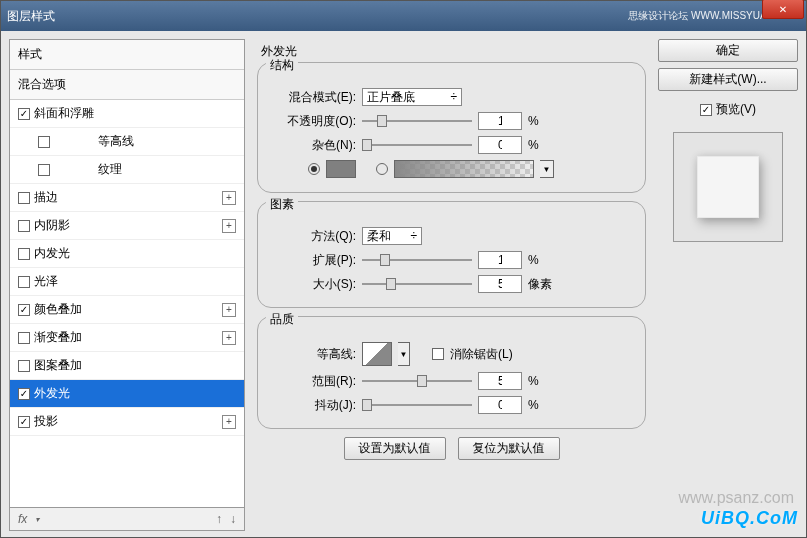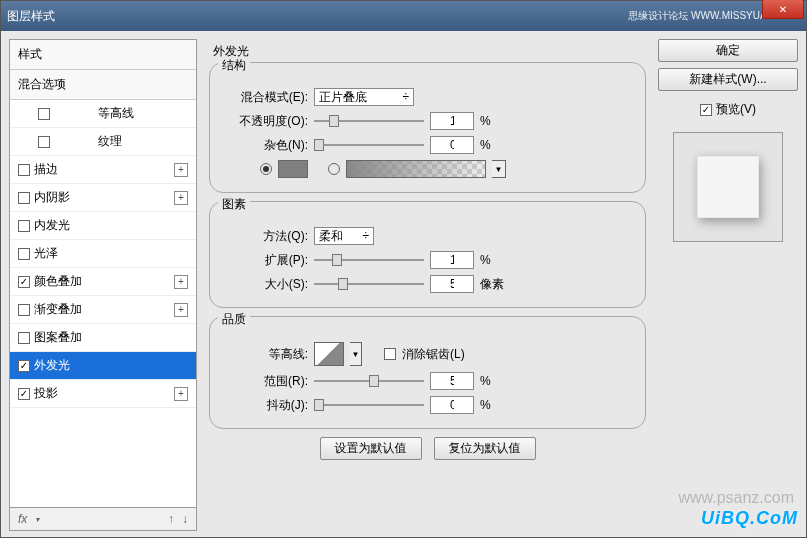--- a/index.html
+++ b/index.html
@@ -3,21 +3,21 @@
 <meta charset="utf-8">
 <style>
 * { box-sizing: border-box; margin: 0; padding: 0; font-family: 'Microsoft YaHei', SimSun, sans-serif; font-size: 12px; }
 body { background: #d4d4d4; width: 807px; height: 538px; position: relative; }
 .window { position: absolute; top: 0; left: 0; width: 807px; height: 538px; background: #e8e8e8; border: 1px solid #555; }
 .titlebar { height: 20px; background: linear-gradient(#5a7aa0, #3a5a80); color: #fff; display: flex; align-items: center; padding: 15px 6px; }
 .titlebar-title { flex: 1; }
 .titlebar-right { font-size: 10px; opacity: 0.9; }
 .close-btn { position: absolute; top: -2px; right: 2px; width: 42px; height: 20px; background: linear-gradient(#e06050, #c43020); border: 1px solid #a02010; border-radius: 2px; color: #fff; display: flex; align-items: center; justify-content: center; font-size: 10px; cursor: pointer; }
 .content { display: flex; padding: 8px; height: calc(100% - 28px); gap: 8px; }
-.left-panel { width: 188px; background: #fff; border: 1px solid #999; display: flex; flex-direction: column; }
+.left-panel { width: 236px; background: #fff; border: 1px solid #999; display: flex; flex-direction: column; }
 .style-list { flex: 1; overflow: auto; }
 .style-header { padding: 6px 8px; border-bottom: 1px solid #ccc; background: #f8f8f8; }
 .style-item { padding: 5px 8px; border-bottom: 1px solid #eee; display: flex; align-items: center; gap: 4px; }
 .style-item.selected { background: #1a6fd8; color: #fff; }
 .style-item.indent { padding-left: 28px; gap: 48px; }
 .style-item .add-icon { margin-left: auto; width: 14px; height: 14px; border: 1px solid #888; background: #fff; display: flex; align-items: center; justify-content: center; font-size: 10px; color: #555; cursor: pointer; }
 .style-footer { border-top: 1px solid #999; padding: 4px 8px; display: flex; align-items: center; gap: 8px; background: #f0f0f0; }
 .style-footer span { color: #666; font-style: italic; }
 .arrow { color: #666; cursor: pointer; }
 .middle-panel { flex: 1; padding: 4px; }
@@ -61,20 +61,24 @@
   </div>
   <div class="close-btn">✕</div>
 
   <div class="content">
 
     <div class="left-panel">
       <div class="style-list">
         <div class="style-header">样式</div>
         <div class="style-header">混合选项</div>
         <div id="style-items">
+            <div class="style-item">
+              <span class="checkbox checked"></span>
+              <span>斜面和浮雕</span>
+            </div>
             <div class="style-item indent">
               <span class="checkbox"></span>
               <span>等高线</span>
             </div>
             <div class="style-item indent">
               <span class="checkbox"></span>
               <span>纹理</span>
             </div>
             <div class="style-item">
               <span class="checkbox"></span>

